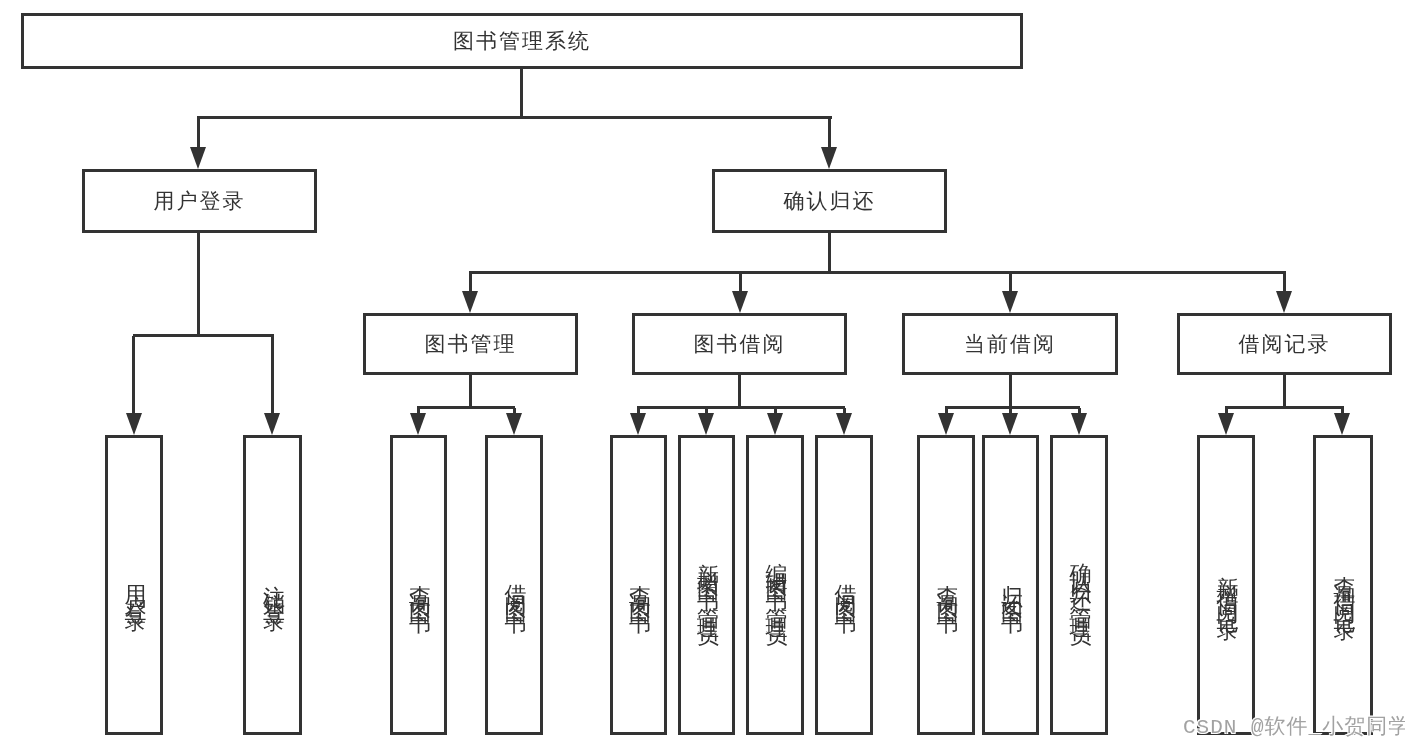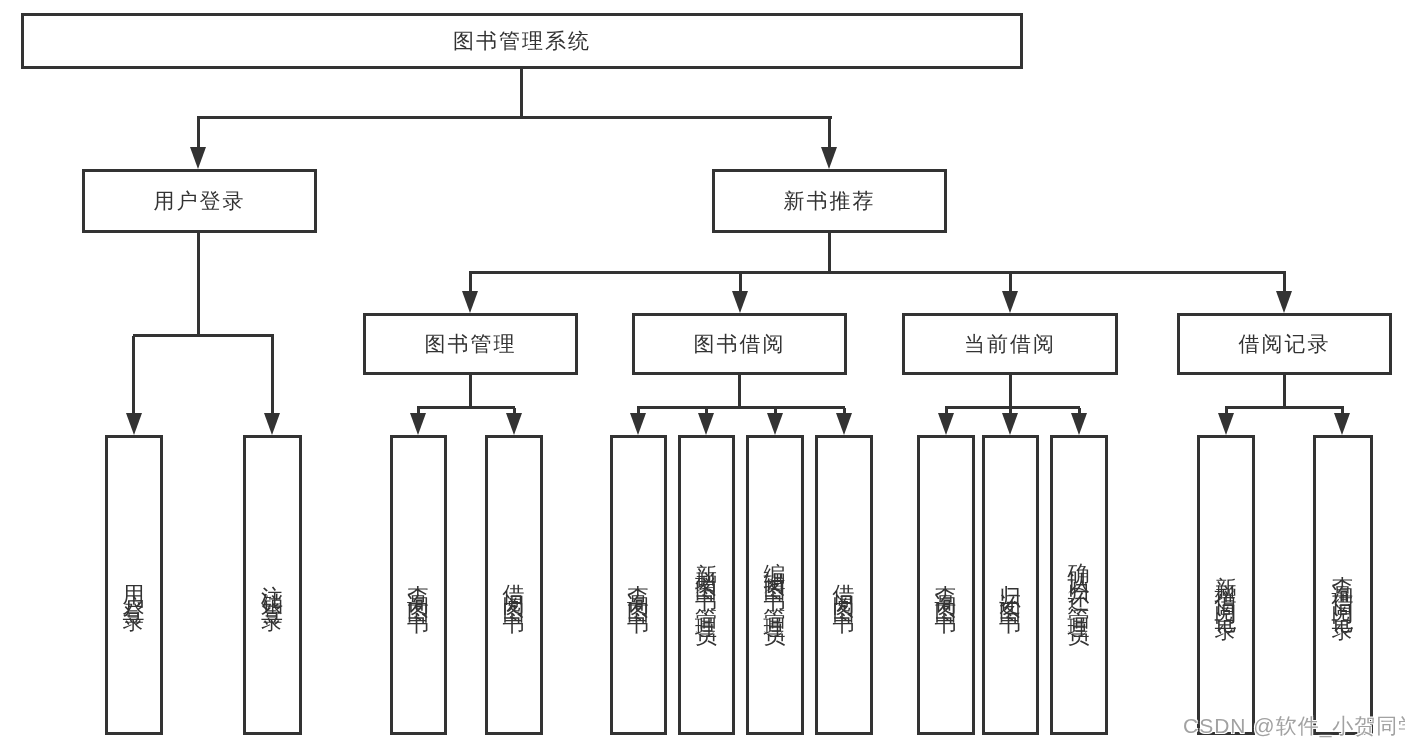--- a/index.html
+++ b/index.html
@@ -1,20 +1,20 @@
 <!DOCTYPE html>
 <html><head>
 <meta charset="utf-8">
 <style>
   html,body{margin:0;padding:0;background:#fff;}
   #stage{
     position:relative;
     width:1405px;height:747px;
     background:#ffffff;
-    font-family:Liberation Sans, sans-serif;
+    font-family:Liberation Mono, monospace;
     color:#333333;
     overflow:hidden;
   }
   .box{
     position:absolute;
     background:#ffffff;
     border:3px solid #333333;
     box-sizing:border-box;
   }
   .hlabel{
@@ -60,21 +60,21 @@
   <div class="lineh" style="left:197px;top:116px;width:635px;height:3px;"></div>
   <div class="linev" style="left:197px;top:118px;width:3px;height:30px;"></div>
   <div class="arrow" style="left:190px;top:147px;"></div>
   <div class="linev" style="left:828px;top:118px;width:3px;height:30px;"></div>
   <div class="arrow" style="left:821px;top:147px;"></div>
 
   <div class="box hlabel" style="left:82px;top:169px;width:235px;height:64px;">
     <span>用户登录</span>
   </div>
   <div class="box hlabel" style="left:712px;top:169px;width:235px;height:64px;">
-    <span>新书推荐</span>
+    <span>确认归还</span>
   </div>
 
   <div class="linev" style="left:197px;top:233px;width:3px;height:104px;"></div>
   <div class="lineh" style="left:133px;top:334px;width:141px;height:3px;"></div>
   <div class="linev" style="left:132px;top:336px;width:3px;height:78px;"></div>
   <div class="arrow" style="left:126px;top:413px;"></div>
   <div class="linev" style="left:271px;top:336px;width:3px;height:78px;"></div>
   <div class="arrow" style="left:264px;top:413px;"></div>
 
   <div class="linev" style="left:828px;top:233px;width:3px;height:41px;"></div>

